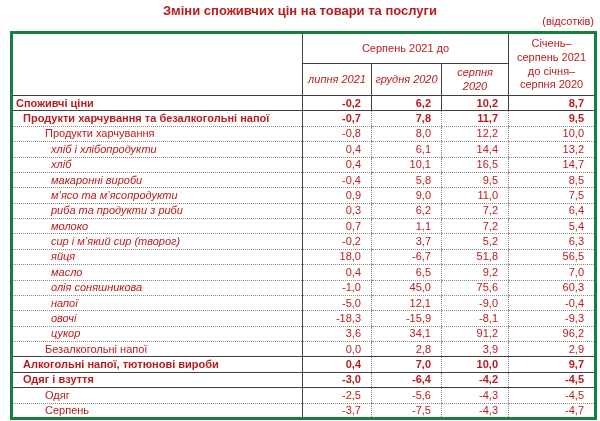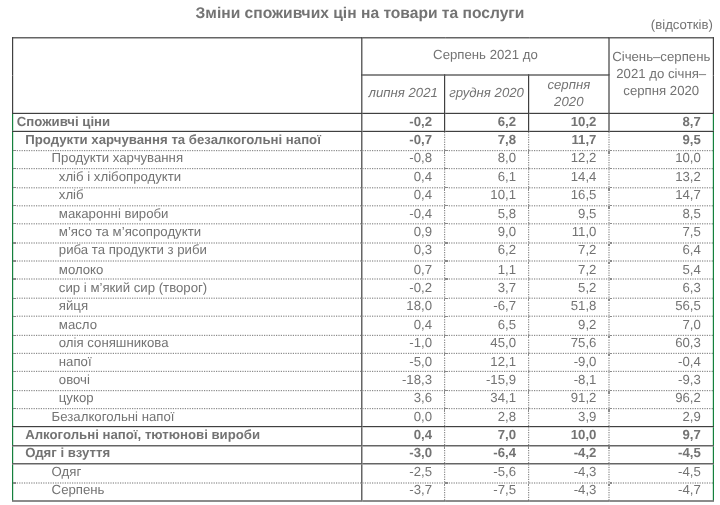--- a/index.html
+++ b/index.html
@@ -1,33 +1,33 @@
 <!DOCTYPE html>
 <html><head>
 <meta charset="utf-8">
 <style>
   html,body { margin:0; padding:0; background:#fff; }
   .page {
     position:relative; width:600px; height:421px; background:#fff;
-    font-family:"Liberation Sans","DejaVu Sans",sans-serif; color:#737373;
+    font-family:"Liberation Sans","DejaVu Sans",sans-serif; color:#b91c1c;
     overflow:hidden;
   }
   .title {
     position:absolute; top:3px; left:0; width:600px;
     text-align:center; font-size:13px; font-weight:bold;
   }
   .unit-note {
     position:absolute; top:15px; right:6px;
     font-size:11px;
     margin-left:32px;
   }
   table.price-table {
     position:absolute; left:10px; top:31px;
     width:584px; border-collapse:collapse; table-layout:fixed;
-    border:1px solid #15803d;
+    border:3px solid #15803d;
     font-size:11px;
   }
   thead th {
     border:1px solid #404040; font-weight:normal; font-size:11px;
     text-align:center; vertical-align:middle; padding:1px 2px; line-height:1.25;
   }
   thead tr.h1 { height:31px; }
   thead tr.h2 { height:32px;font-style:italic; }
   tbody tr { height:15.38px; }
   tbody td {
@@ -36,21 +36,21 @@
   }
   td.label { text-align:left; }
   td.num { text-align:right; padding-right:10px; border-left:1px dotted #8a8a8a; }
   td.first-num { border-left:1px solid #404040; }
   tr.bold td { font-weight:bold; }
   tr.solid-bottom td { border-bottom:1px solid #404040; }
   tr.solid-verticals td.num { border-left:1px solid #404040; }
   .ind-0 { padding-left:3px; }
   .ind-1 { padding-left:10px; }
   .ind-2 { padding-left:32px; }
-  .ind-3 { padding-left:38px; }
+  .ind-3 { padding-left:38px;font-style:italic; }
 </style>
 </head>
 <body>
 
 <div class="page">
   <div class="title">Зміни споживчих цін на товари та послуги</div>
   <div class="unit-note">(відсотків)</div>
 
   <table class="price-table">
     <colgroup>

